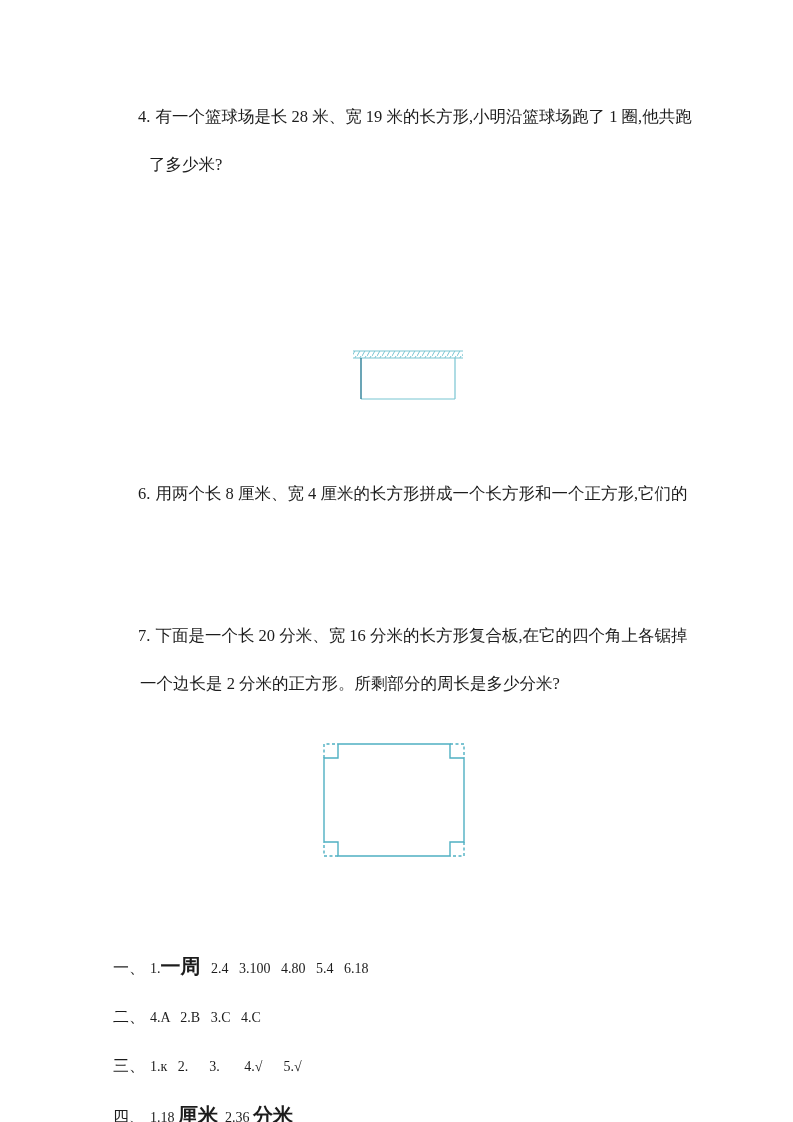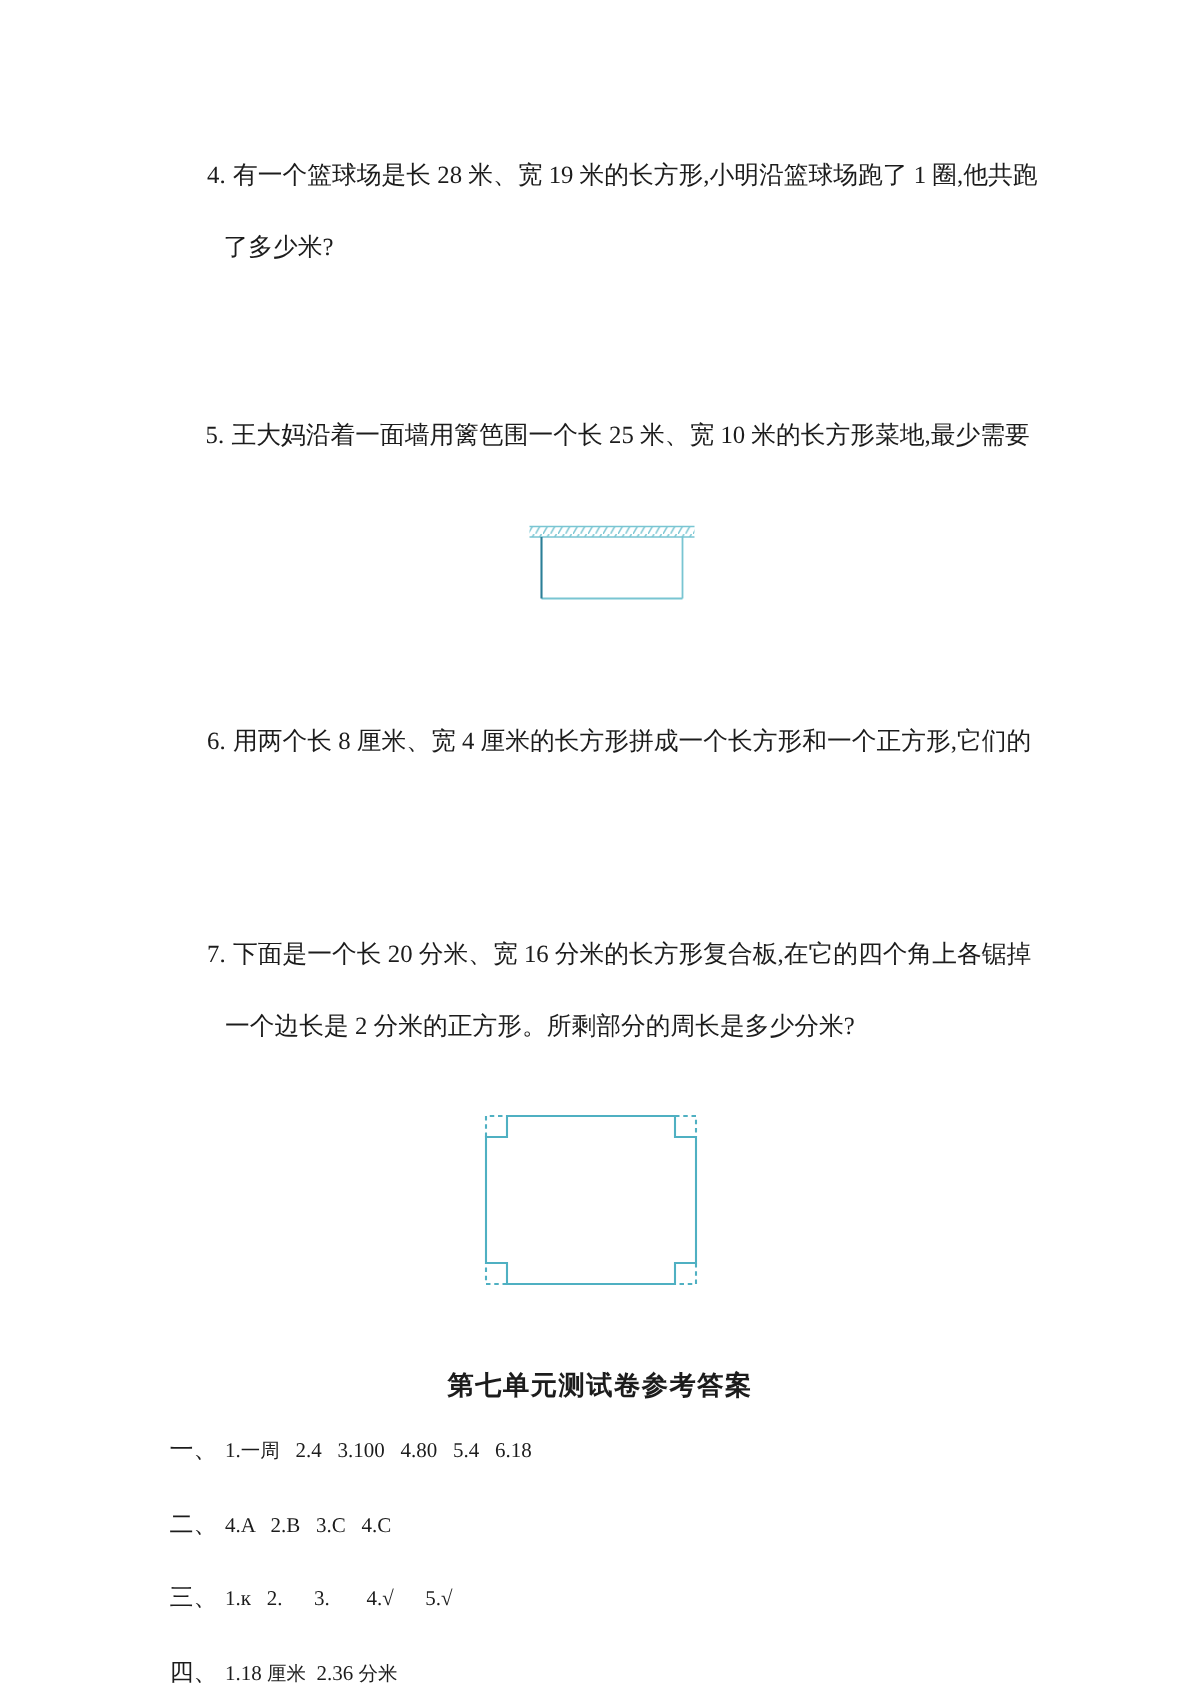--- a/index.html
+++ b/index.html
@@ -8,45 +8,44 @@
     width:758px;height:1122px;
     background:#ffffff;
     font-family:"Liberation Serif","DejaVu Serif",serif;
     color:#1c1c1c;
     overflow:hidden;
   }
   .question{position:absolute;white-space:nowrap;}
   .q-line{font-size:16.5px;line-height:21px;}
   .q-line .q-num{margin-right:5px;}
   .q-line2{margin-top:27px;margin-left:11px;}
-  .q-line2.flush{margin-left:12px;}
+  .q-line2.flush{margin-left:2px;}
   .diagram{position:absolute;}
   .answers-title{
     position:absolute;left:100px;top:896px;width:600px;
     text-align:center;font-size:17.5px;font-weight:bold;
     letter-spacing:1px;
   }
   .answers{position:absolute;left:113px;top:924px;white-space:pre;}
   .ans-row{font-size:14px;line-height:13.6px;height:13.6px;}
   .ans-label{display:inline-block;min-width:37px;font-size:16px;}
   .ans-text{font-size:14px;}
-  .cn{font-size:13px;font-weight:normal;font-style:normal;}
+  .cn{font-size:20px;font-weight:bold;font-style:normal;}
 </style>
 </head>
 <body>
 
 <div class="page">
 
   <section class="question" style="left:138px;top:106px;">
     <div class="q-line"><span class="q-num">4.</span><span>有一个篮球场是长 28 米、宽 19 米的长方形,小明沿篮球场跑了 1 圈,他共跑</span></div>
     <div class="q-line q-line2">了多少米?</div>
   </section>
 
   <section class="question" style="left:137px;top:279px;">
-    <div class="q-line"><span class="q-num">5.</span><span>王大妈沿着一面墙用篱笆围一个长 25 米、宽 10 米的长方形菜地,最少需要</span></div>
   </section>
 
   <div class="diagram" style="left:352px;top:349px;">
     <svg width="112" height="54" viewBox="0 0 112 54">
       <defs>
         <pattern id="hatch" patternUnits="userSpaceOnUse" width="5" height="7">
           <path d="M0,7 L4,0" stroke="#79c5d2" stroke-width="1"></path>
         </pattern>
       </defs>
       <g fill="none" stroke="#79c5d2">
@@ -76,21 +75,20 @@
       <g fill="none" stroke-width="1.4" stroke="#4fb0c2">
         <path d="M16,1 H128 V15 H142 V99 H128 V113 H16 V99 H2 V15 H16 Z"></path>
         <path stroke-dasharray="3,2.5" d="M2,15 V1 H16"></path>
         <path stroke-dasharray="3,2.5" d="M128,1 H142 V15"></path>
         <path stroke-dasharray="3,2.5" d="M142,99 V113 H128"></path>
         <path stroke-dasharray="3,2.5" d="M16,113 H2 V99"></path>
       </g>
     </svg>
   </div>
 
-  <h2 class="answers-title">第七单元测试卷参考答案</h2>
 
   <div class="answers">
     <div class="ans-row"><span class="ans-label">一、</span><span class="ans-text"><span>1.</span><span class="cn">一周</span><span>   2.4   3.100   4.80   5.4   6.18</span></span></div>
     <div class="ans-row"><span class="ans-label">二、</span><span class="ans-text">4.A   2.B   3.C   4.C</span></div>
     <div class="ans-row"><span class="ans-label">三、</span><span class="ans-text">1.к   2.      3.       4.√      5.√</span></div>
     <div class="ans-row"><span class="ans-label">四、</span><span class="ans-text"><span>1.18 </span><span class="cn">厘米</span><span>  2.36 </span><span class="cn">分米</span></span></div>
     
     
   </div>
 

